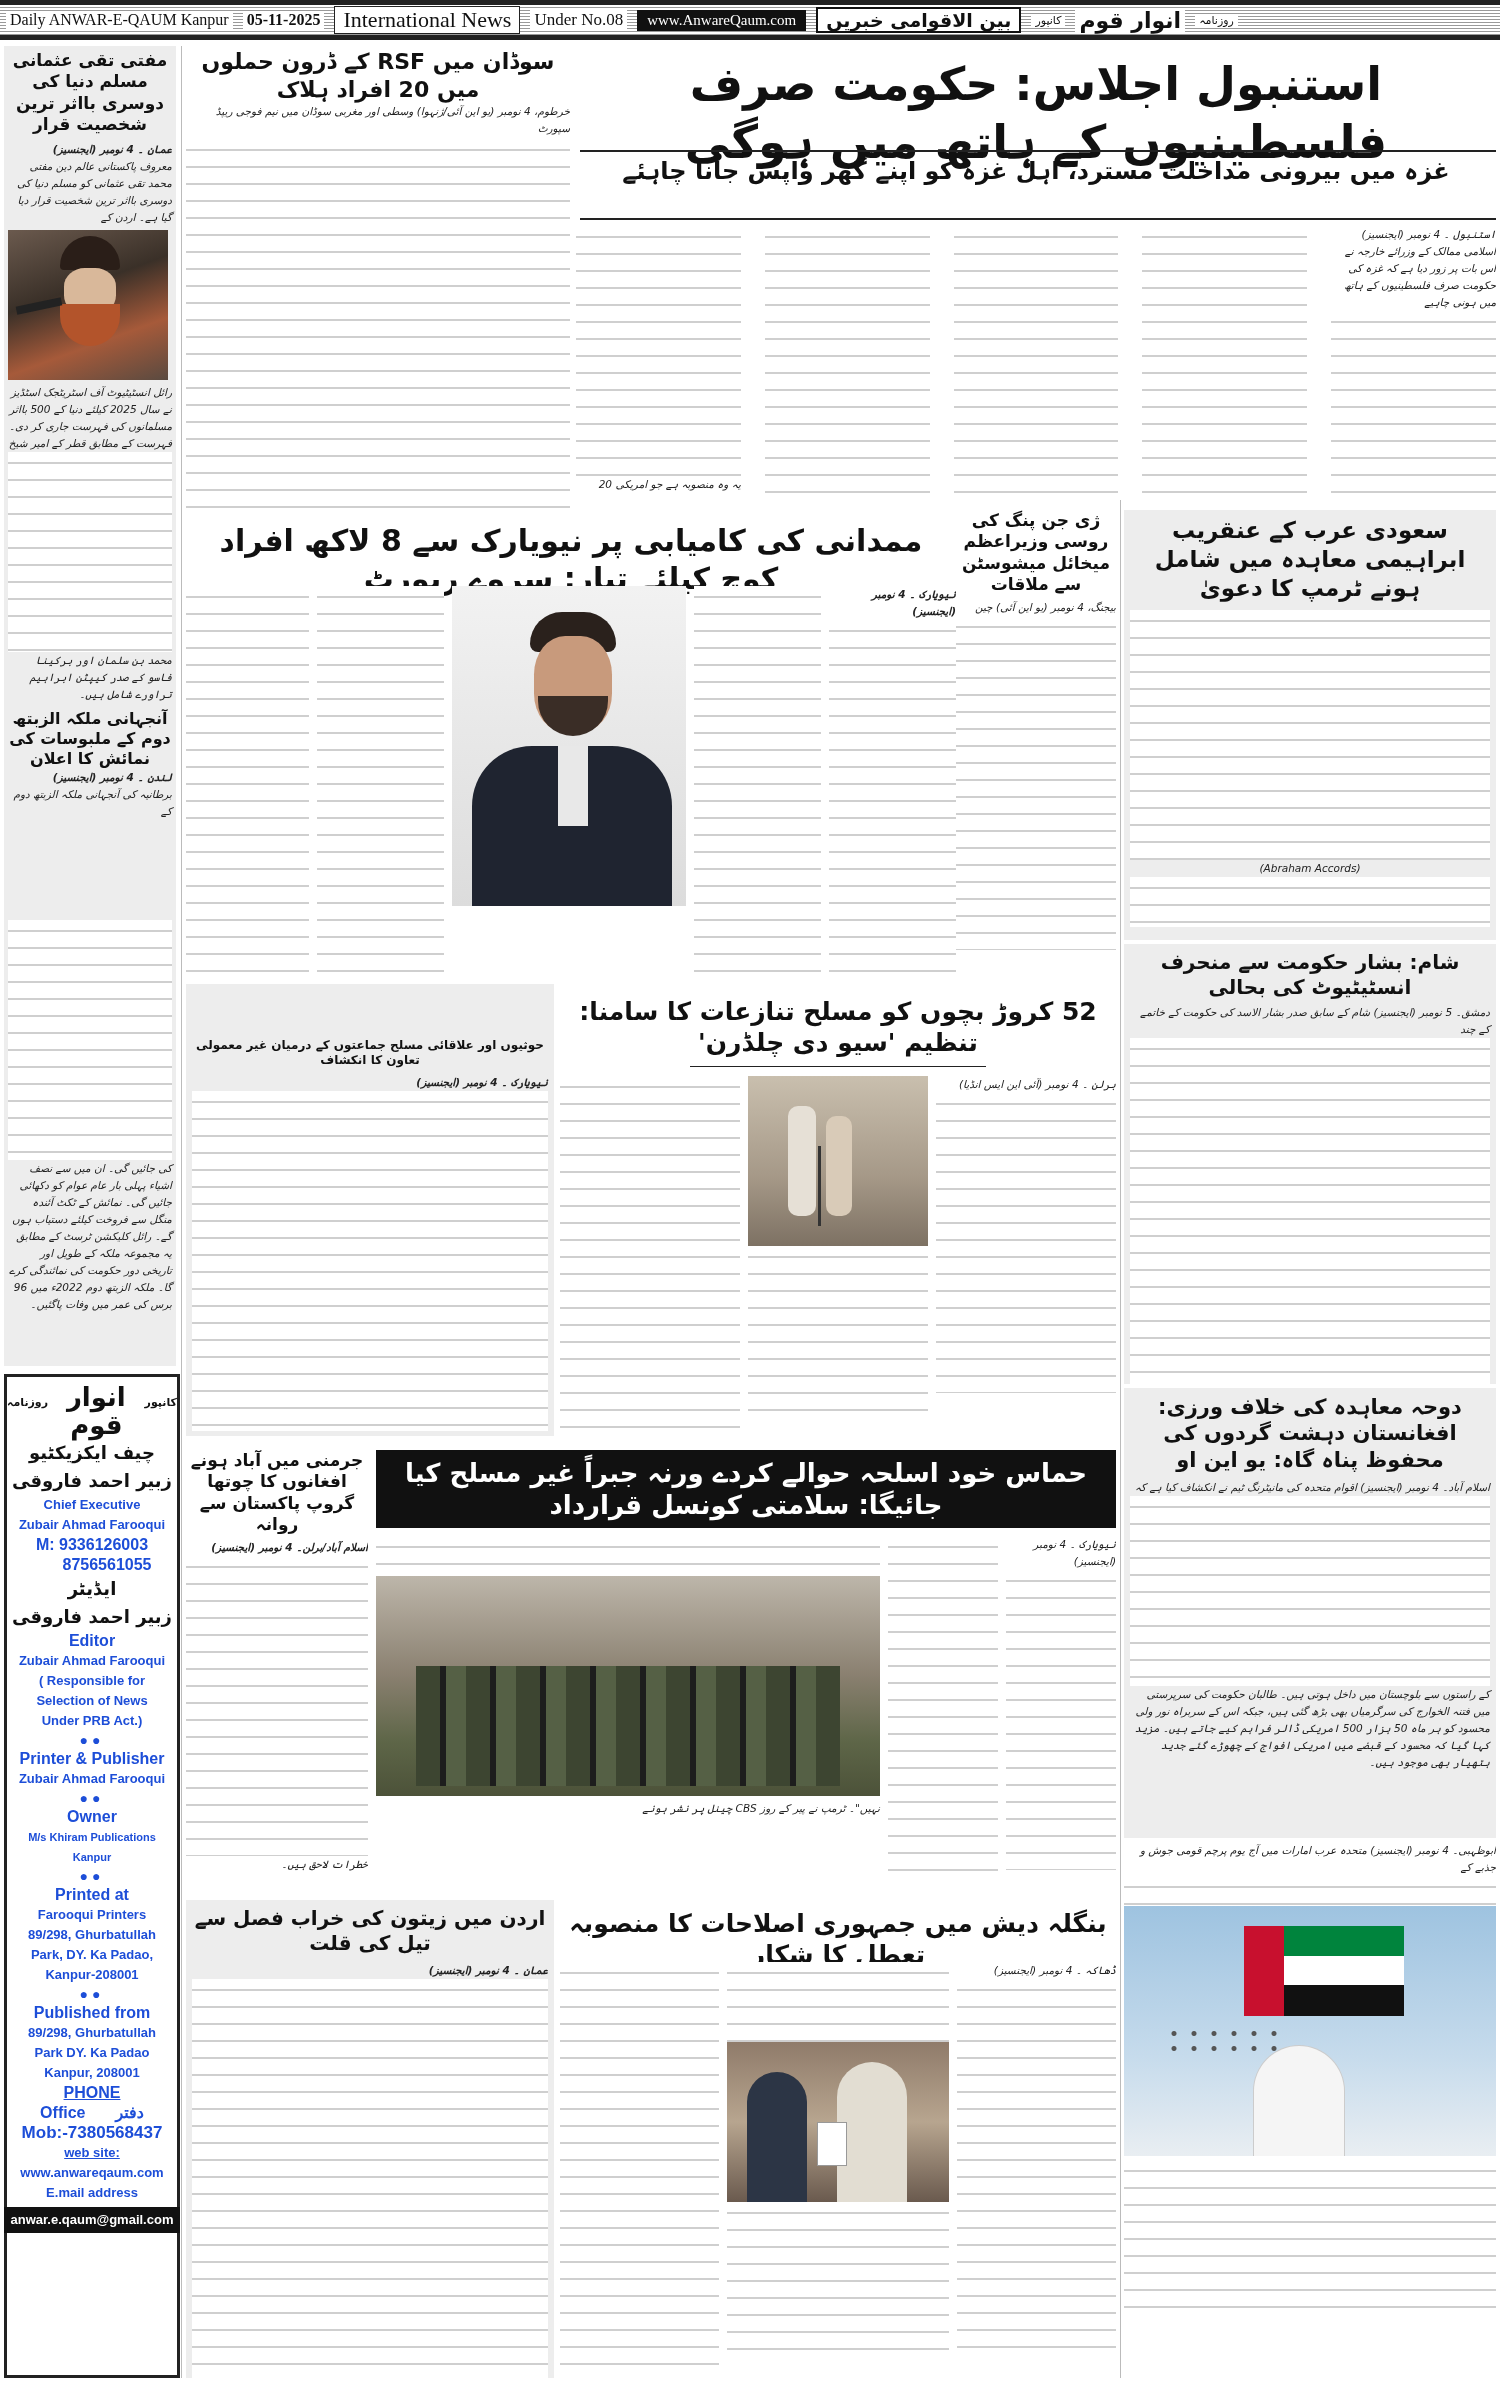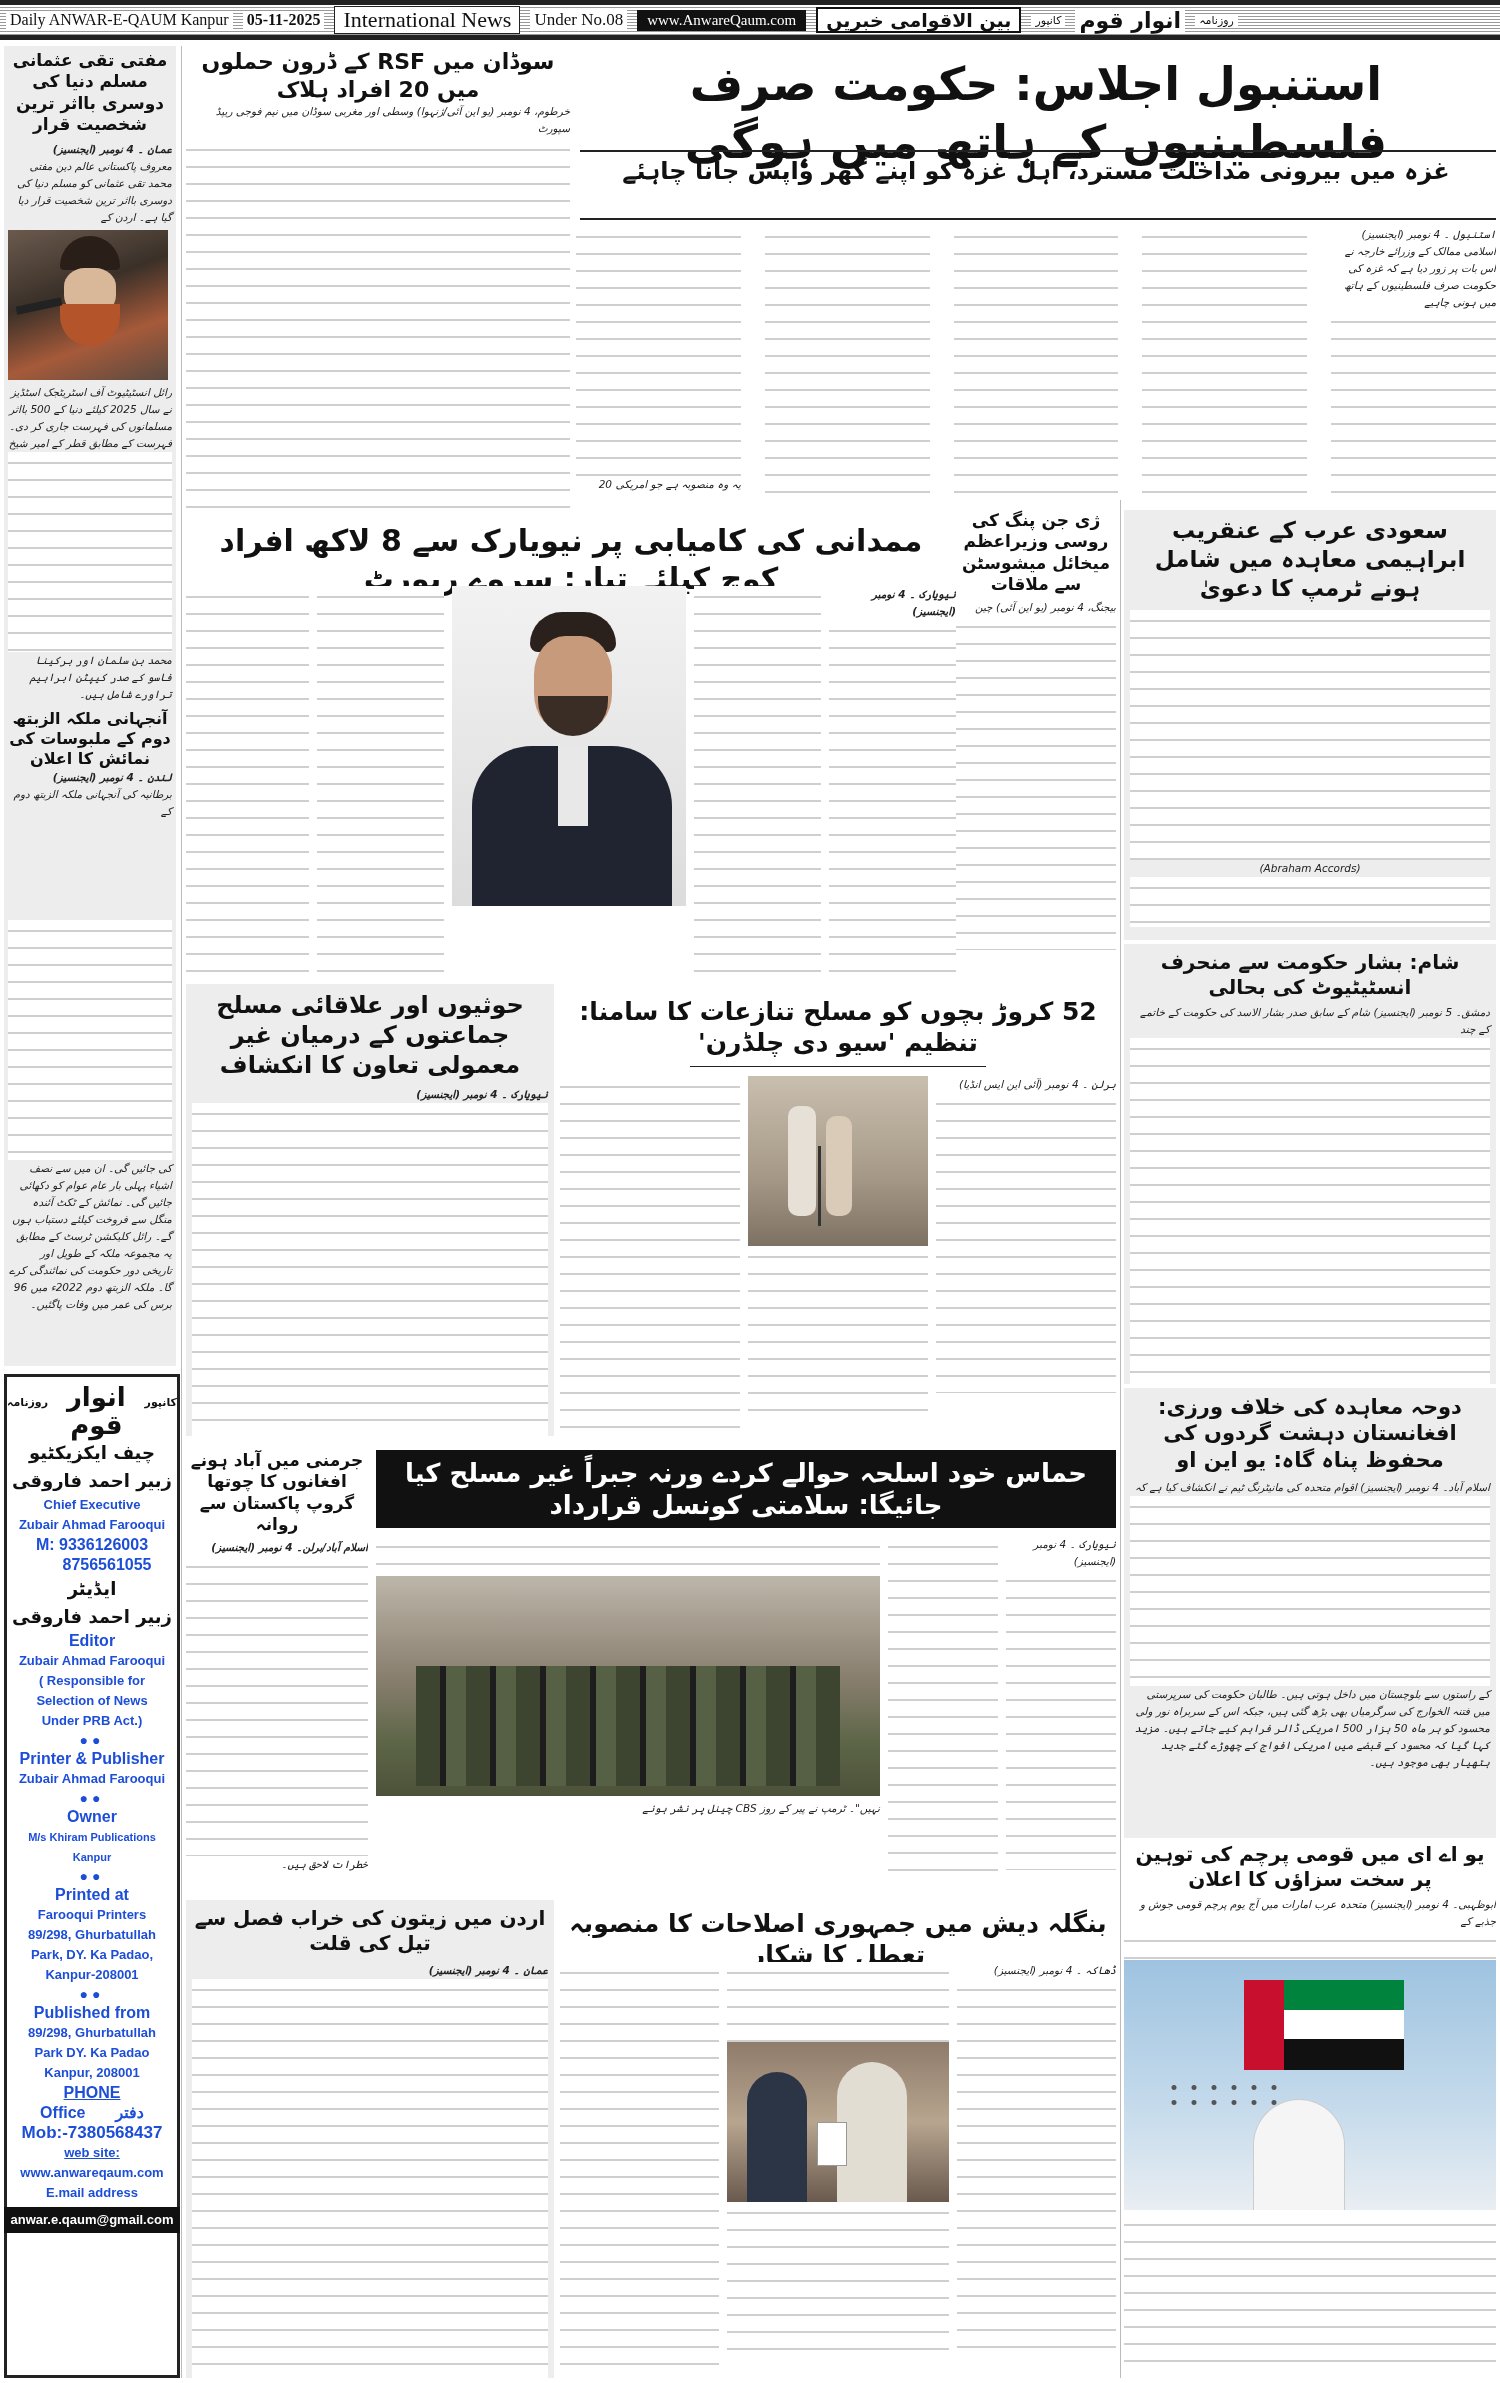--- a/index.html
+++ b/index.html
@@ -187,21 +187,21 @@
   <div class="urdu body-text lines" style="height:50px;"></div>
 </section>
 
 <section class="block shade" style="left:1124px; top:944px; width:372px; height:440px; padding:6px;">
   <h2 class="headline" style="font-size:20px; margin-bottom:4px;">شام: بشار حکومت سے منحرف انسٹیٹیوٹ کی بحالی</h2>
   <p class="urdu body-text">دمشق۔ 5 نومبر (ایجنسیز) شام کے سابق صدر بشار الاسد کی حکومت کے خاتمے کے چند</p>
   <div class="urdu body-text lines" style="height:370px;"></div>
 </section>
 
 <section class="block shade" style="left:186px; top:984px; width:368px; height:452px; padding:6px;">
-  <h2 class="headline" style="font-size:24px; margin-bottom:6px;">حوثیوں اور علاقائی مسلح جماعتوں کے درمیان غیر معمولی تعاون کا انکشاف</h2>
+  <h2 class="headline" style="font-size:12px; margin-bottom:6px;margin-top:48px;">حوثیوں اور علاقائی مسلح جماعتوں کے درمیان غیر معمولی تعاون کا انکشاف</h2>
   <p class="urdu body-text" style="font-weight:bold;">نیویارک ۔ 4 نومبر (ایجنسیز)</p>
   <div class="urdu body-text lines" style="height:340px;"></div>
 </section>
 
 <section class="block" style="left:560px; top:984px; width:556px; height:452px;">
   <h2 class="headline" style="font-size:25px; height:70px; padding-top:12px;">52 کروڑ بچوں کو مسلح تنازعات کا سامنا: تنظیم 'سیو دی چلڈرن'</h2>
   <div class="hrule" style="left:130px; right:130px; top:82px; height:1px;"></div>
   <div style="position:absolute; top:92px; left:0; right:0; bottom:0; display:flex; flex-direction:row-reverse; gap:8px;">
     <div class="urdu body-text" style="flex:1;">
       <span>برلن ۔ 4 نومبر (آئی این ایس انڈیا)</span>
@@ -249,21 +249,20 @@
         <div style="position:absolute; left:40px; right:40px; top:90px; height:120px; background:repeating-linear-gradient(90deg,#3d4531 0 24px,#1d1d1d 24px 30px,#556045 30px 50px);"></div>
       </div>
       <div class="urdu body-text" style="margin-top:4px;">
         <span>نہیں"۔ ٹرمپ نے پیر کے روز CBS چینل پر نشر ہونے</span>
       </div>
     </div>
   </div>
 </section>
 
 <section class="block" style="left:1124px; top:1842px; width:372px; height:536px;">
-  <h2 class="headline" style="font-size:20px; margin-bottom:4px;">یو اے ای میں قومی پرچم کی توہین پر سخت سزاؤں کا اعلان</h2>
   <p class="urdu body-text">ابوظہبی۔ 4 نومبر (ایجنسیز) متحدہ عرب امارات میں آج یوم پرچم قومی جوش و جذبے کے</p>
   <div class="urdu body-text lines" style="height:30px;"></div>
   <div class="photo" style="position:relative; width:100%; height:250px; background:linear-gradient(180deg,#9ec3e0 0%,#c6dbec 60%,#e9eef2 100%);">
     <div style="position:absolute; left:120px; top:20px; width:160px; height:90px; background:linear-gradient(90deg,#c8102e 0 25%, transparent 25%), linear-gradient(180deg,#00843d 0 33%,#fff 33% 66%,#111 66%);"></div>
     <div style="position:absolute; left:40px; top:120px; width:120px; height:30px; background:radial-gradient(circle,#555 2px,transparent 3px) 0 0/20px 15px;"></div>
     <div style="position:absolute; left:130px; top:140px; width:90px; height:110px; border-radius:45px 45px 0 0; background:#f5f5f5; box-shadow:0 0 0 1px #ccc;"></div>
   </div>
   <div class="urdu body-text lines" style="height:160px; margin-top:4px;"></div>
 </section>
 

